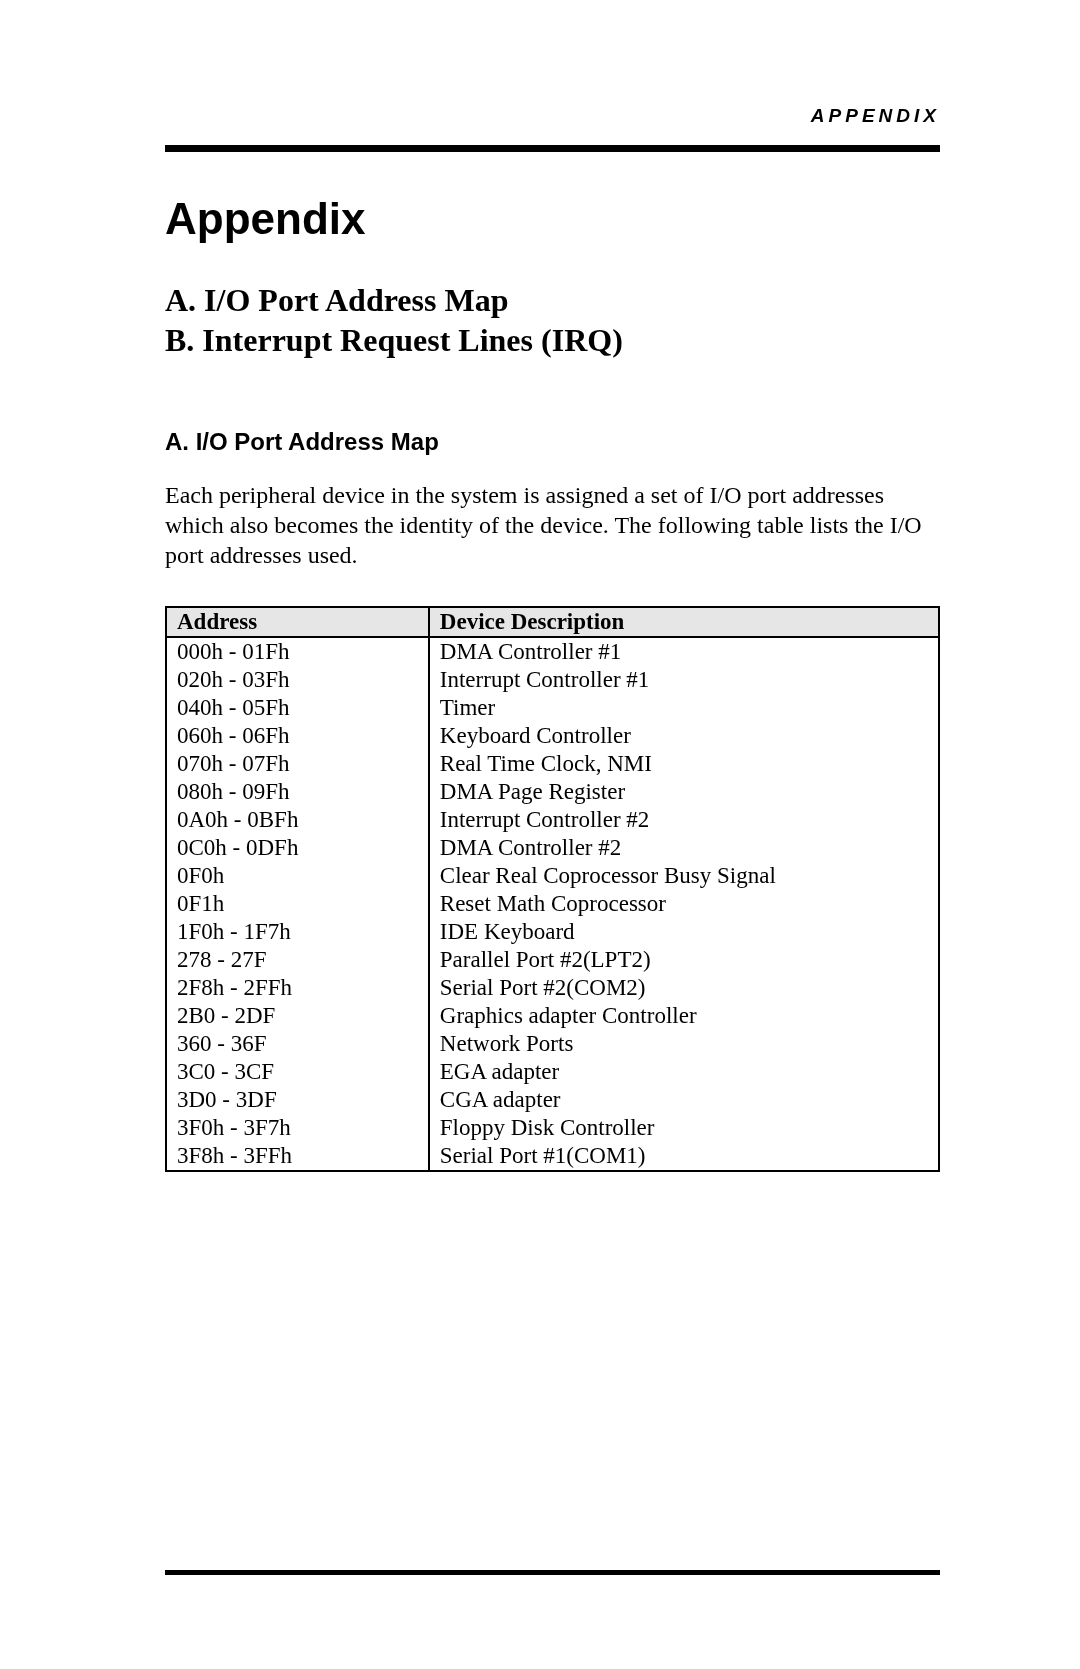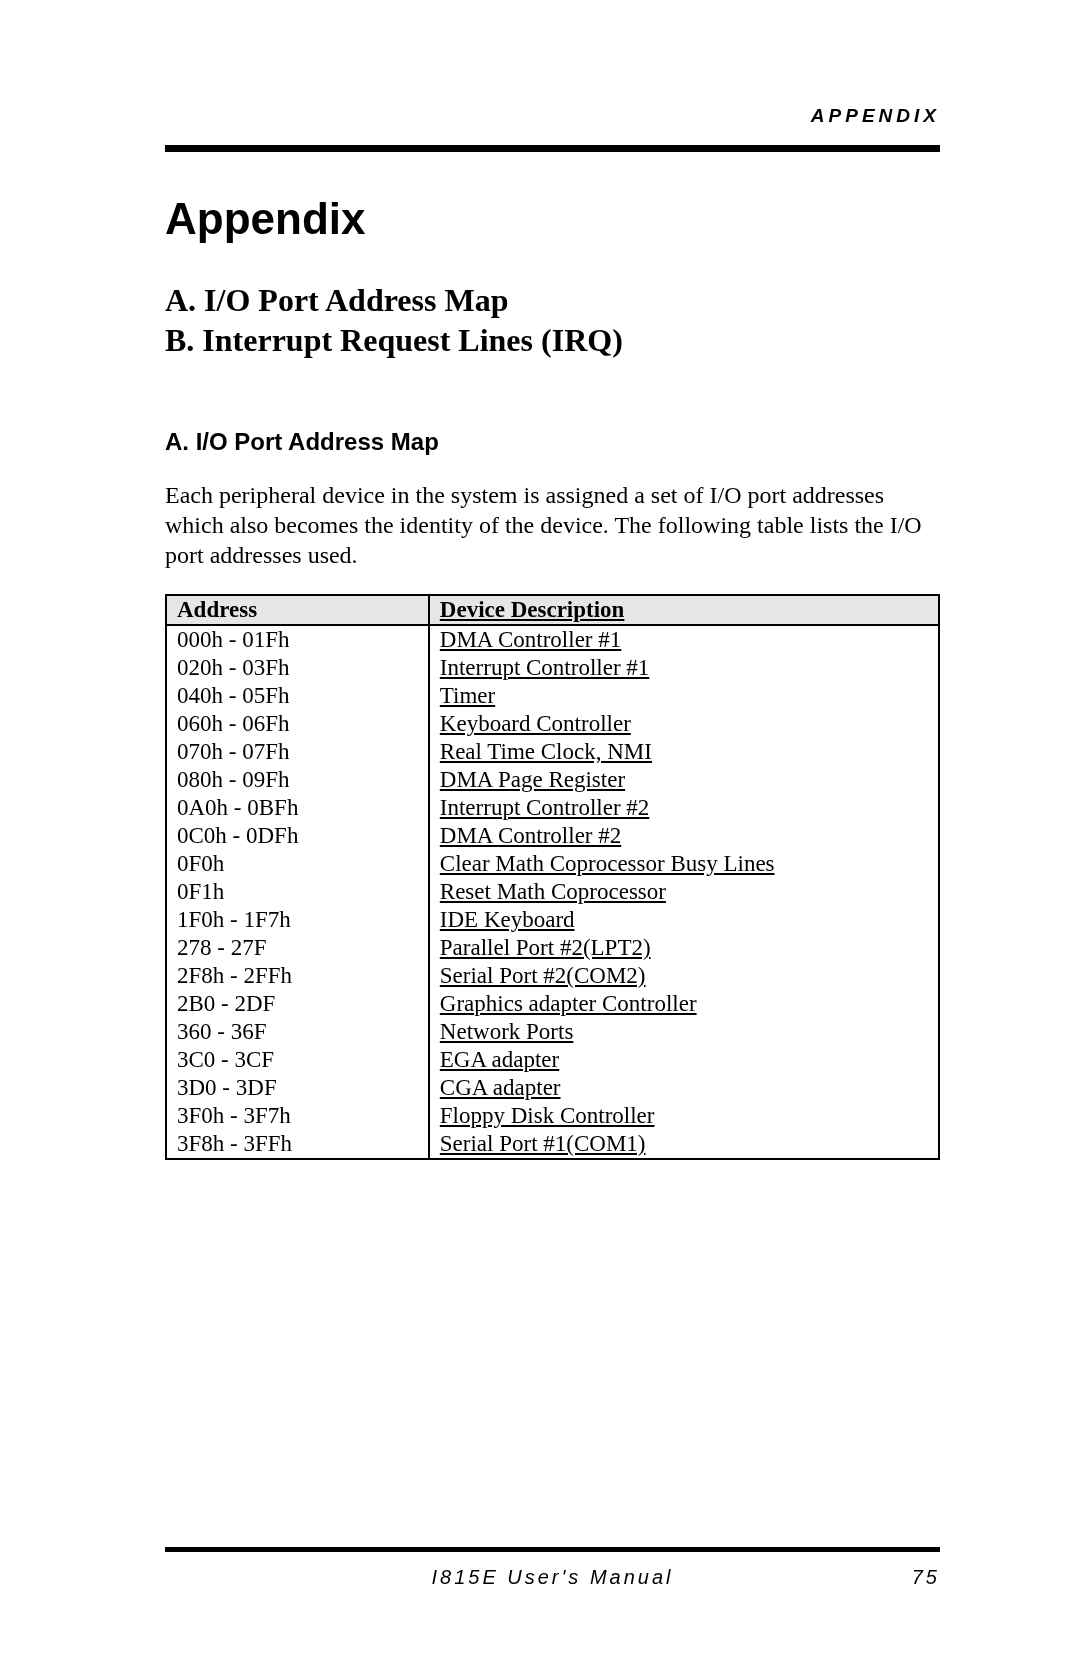--- a/index.html
+++ b/index.html
@@ -45,21 +45,21 @@
     }
     .section-title {
       font-family: Arial, Helvetica, sans-serif;
       font-weight: bold;
       font-size: 24px;
       margin-bottom: 24px;
     }
     .paragraph {
       font-size: 24px;
       line-height: 1.25;
-      margin-bottom: 24px;
+      margin-bottom: 36px;
     }
     table.io-table {
       border-collapse: collapse;
       width: 100%;
       font-size: 23px;
     }
     table.io-table th,
     table.io-table td {
       border-left: 2px solid #000;
       border-right: 2px solid #000;
@@ -74,21 +74,20 @@
       border-bottom: 2px solid #000;
     }
     table.io-table tr:last-child td {
       border-bottom: 2px solid #000;
     }
     .col-addr {
       width: 34%;
     }
     .col-desc {
       width: 66%;
-      text-decoration: underline;
     }
     .footer {
       position: absolute;
       bottom: 80px;
       left: 165px;
       right: 140px;
     }
     .bottom-rule {
       border: none;
       border-top: 5px solid #000000;
@@ -165,21 +164,21 @@
       <tr>
         <td class="col-addr">0A0h - 0BFh</td>
         <td class="col-desc">Interrupt Controller #2</td>
       </tr>
       <tr>
         <td class="col-addr">0C0h - 0DFh</td>
         <td class="col-desc">DMA Controller #2</td>
       </tr>
       <tr>
         <td class="col-addr">0F0h</td>
-        <td class="col-desc">Clear Math Coprocessor Busy Lines</td>
+        <td class="col-desc">Clear Real Coprocessor Busy Signal</td>
       </tr>
       <tr>
         <td class="col-addr">0F1h</td>
         <td class="col-desc">Reset Math Coprocessor</td>
       </tr>
       <tr>
         <td class="col-addr">1F0h - 1F7h</td>
         <td class="col-desc">IDE Keyboard</td>
       </tr>
       <tr>
@@ -212,18 +211,13 @@
       </tr>
       <tr>
         <td class="col-addr">3F8h - 3FFh</td>
         <td class="col-desc">Serial Port #1(COM1)</td>
       </tr>
     </tbody>
 </table>
 
 <div class="footer">
   <hr class="bottom-rule">
-  <div class="footer-row">
-    <span style="width:60px;"></span>
-    <span class="footer-title">I815E User's Manual</span>
-    <span class="footer-page">75</span>
-  </div>
 </div>
 
 </body></html>

